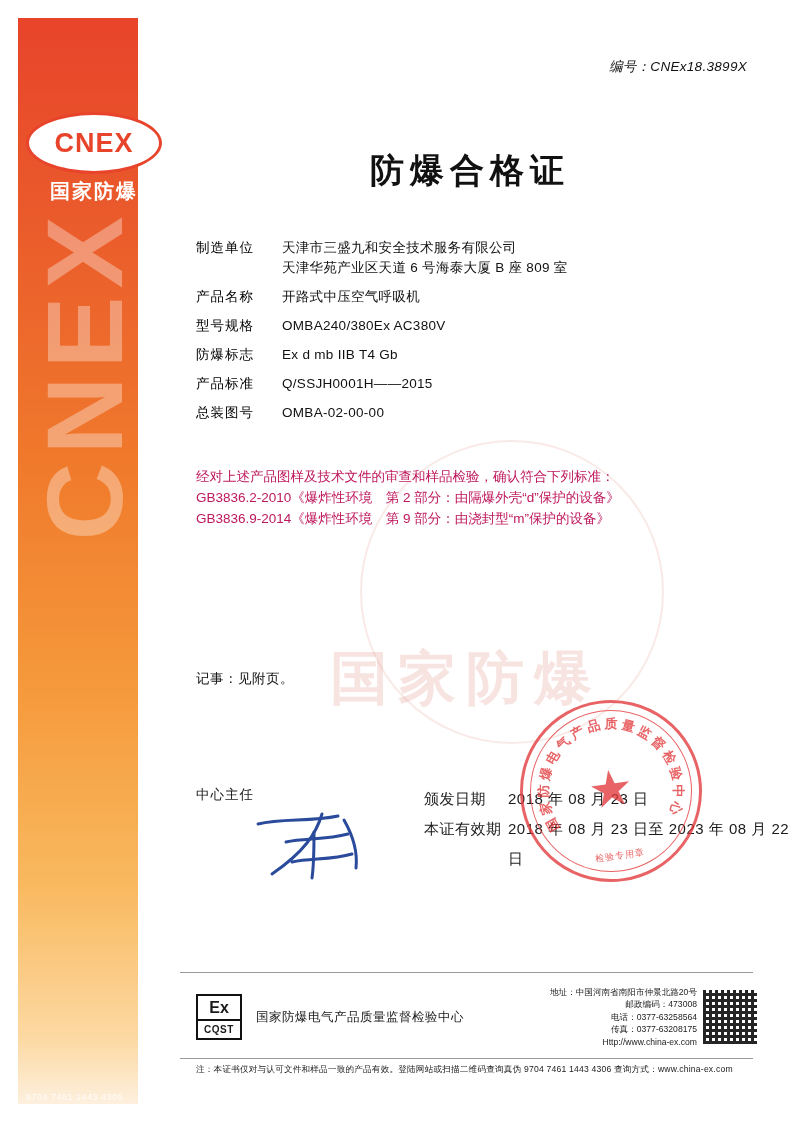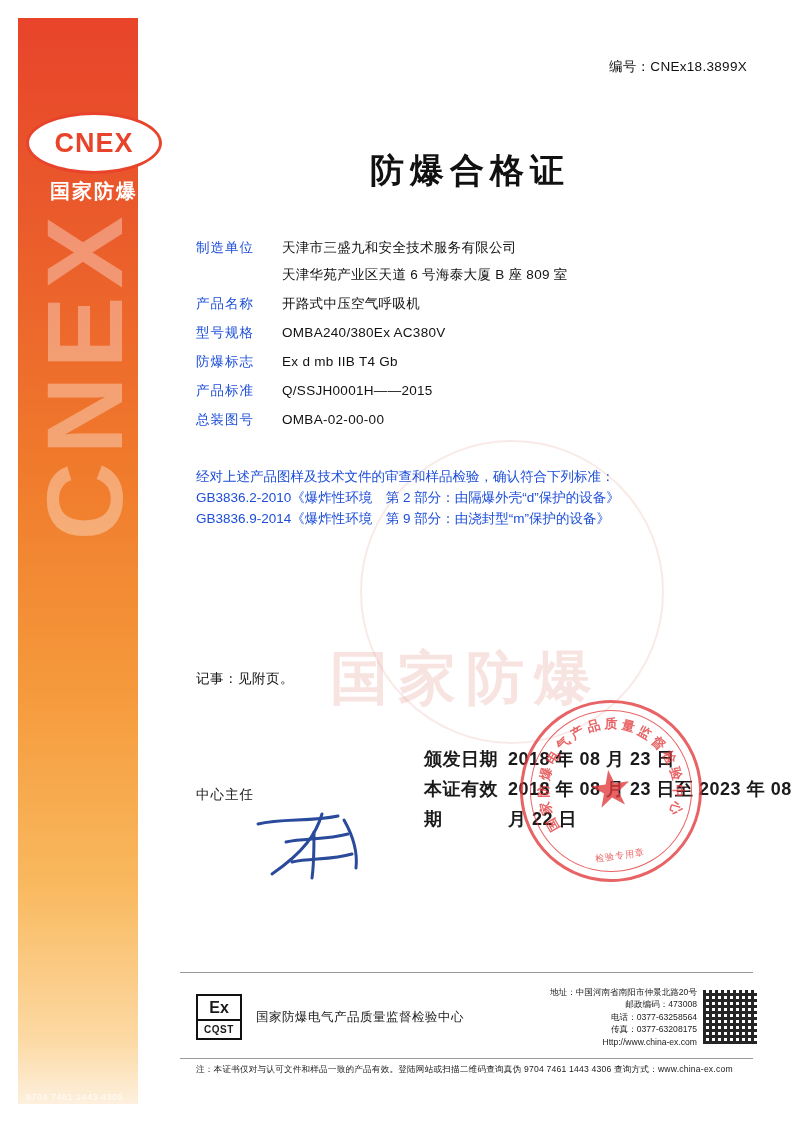--- a/index.html
+++ b/index.html
@@ -95,20 +95,21 @@
   }
 
   
   .doc-code {
     position: absolute;
     right: 46px;
     top: 58px;
     font-size: 13.5px;
     color: #111;
     letter-spacing: 0.3px;
+    font-style: italic;
   }
 
   
   .title {
     position: absolute;
     left: 200px;
     top: 148px;
     width: 540px;
     text-align: center;
     font-size: 34px;
@@ -128,38 +129,38 @@
     display: flex;
     align-items: flex-start;
     margin-bottom: 9px;
     font-size: 13.5px;
     line-height: 20px;
   }
   .flabel {
     width: 86px;
     flex: 0 0 86px;
     letter-spacing: 1px;
-    color: #1d4ed8;
+    color: #000000;
   }
   .fvalue {
     flex: 1;
     color: #111;
     letter-spacing: 0.3px;
   }
-  .fvalue .l2 { display: block; margin-top: 7px; }
+  .fvalue .l2 { display: block; }
 
   
   .standards {
     position: absolute;
     left: 196px;
     top: 466px;
     width: 560px;
     font-size: 13.5px;
     line-height: 21px;
-    color: #1d4ed8;
+    color: #be185d;
   }
   .standards div { white-space: nowrap; }
 
   
   .notes {
     position: absolute;
     left: 196px;
     top: 670px;
     font-size: 13.5px;
     color: #111;
@@ -179,24 +180,23 @@
     left: 252px;
     top: 812px;
     width: 130px;
     height: 72px;
   }
   .sig-mark svg { display:block; }
 
   .dates {
     position: absolute;
     left: 424px;
-    top: 744px;
-    font-size: 18px;
+    top: 784px;
+    font-size: 15px;
     line-height: 30px;
-    font-weight: bold;
   }
   .drow { display: flex; }
   .dlabel { width: 84px; flex: 0 0 84px; letter-spacing: 0.5px; }
   .dvalue { letter-spacing: 0.5px; }
 
   
   .seal {
     position: absolute;
     left: 520px;
     top: 700px;

